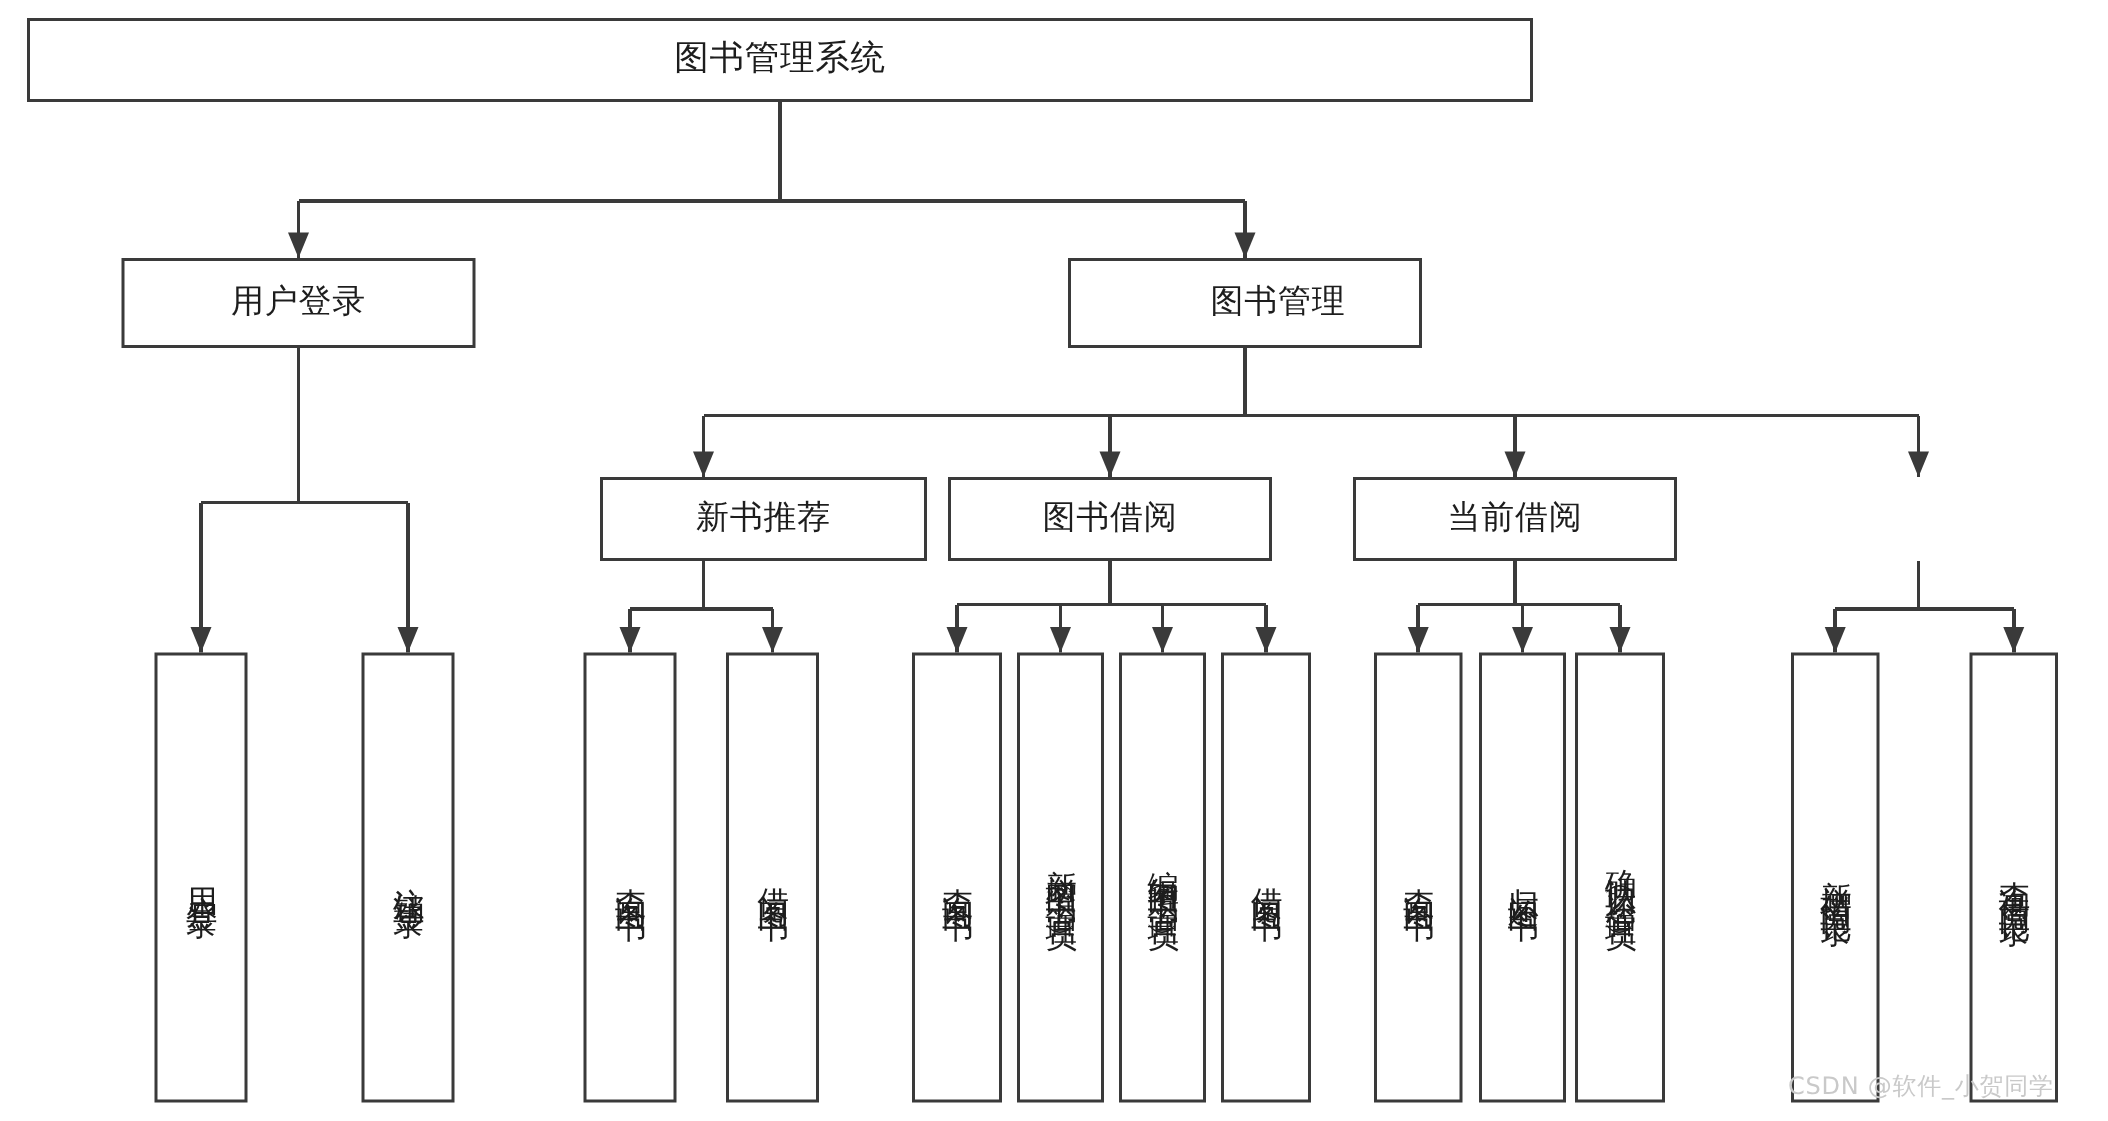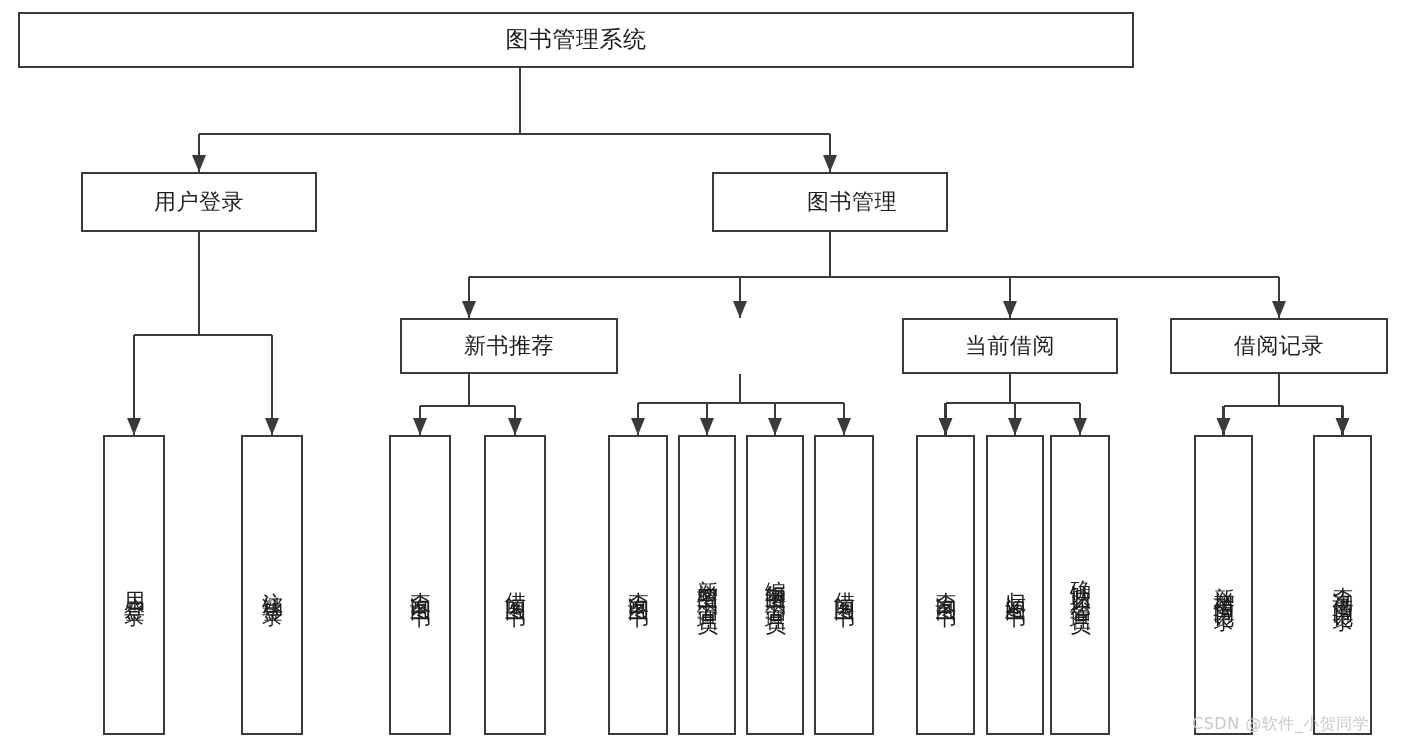--- a/index.html
+++ b/index.html
@@ -127,40 +127,40 @@
       <line x1="1080" y1="403" x2="1080" y2="435" stroke="#3a3a3a" stroke-width="2.6" shape-rendering="crispEdges"></line>
       <polygon points="1073,418 1087,418 1080,435" fill="#3a3a3a"></polygon>
       <line x1="1279" y1="374" x2="1279" y2="406" stroke="#3a3a3a" stroke-width="2.6" shape-rendering="crispEdges"></line>
       <line x1="1223.5" y1="406" x2="1342.5" y2="406" stroke="#3a3a3a" stroke-width="2.6" shape-rendering="crispEdges"></line>
       <line x1="1223.5" y1="406" x2="1223.5" y2="435" stroke="#3a3a3a" stroke-width="2.6" shape-rendering="crispEdges"></line>
       <polygon points="1216.5,418 1230.5,418 1223.5,435" fill="#3a3a3a"></polygon>
       <line x1="1342.5" y1="406" x2="1342.5" y2="435" stroke="#3a3a3a" stroke-width="2.6" shape-rendering="crispEdges"></line>
       <polygon points="1335.5,418 1349.5,418 1342.5,435" fill="#3a3a3a"></polygon>
     </svg>
 
-  <div class="node horiz root" style="left: 18px; top: 12px; width: 1116px; height: 56px; border-color: rgb(58, 58, 58); background: rgb(255, 255, 255); color: rgb(29, 29, 29);">
+  <div class="node horiz root" style="left: 18px; top: 12px; width: 1004px; height: 56px; border-color: rgb(58, 58, 58); background: rgb(255, 255, 255); color: rgb(29, 29, 29);">
     <span class="label">图书管理系统</span>
   </div>
 
   <div class="node horiz" style="left: 81px; top: 172px; width: 236px; height: 60px; border-color: rgb(58, 58, 58); background: rgb(255, 255, 255); color: rgb(29, 29, 29);">
     <span class="label">用户登录</span>
   </div>
   <div class="node horiz" style="left: 712px; top: 172px; width: 236px; height: 60px; border-color: rgb(58, 58, 58); background: rgb(255, 255, 255); color: rgb(29, 29, 29); padding-left: 44px;">
     <span class="label">图书管理</span>
   </div>
 
   <div class="node horiz" style="left: 360px; top: 318px; width: 218px; height: 56px; border-color: rgb(58, 58, 58); background: rgb(255, 255, 255); color: rgb(29, 29, 29); margin-left: 40px;">
     <span class="label">新书推荐</span>
   </div>
+  <div class="node horiz" style="left: 632px; top: 318px; width: 216px; height: 56px; border-color: rgb(58, 58, 58); background: rgb(255, 255, 255); color: rgb(29, 29, 29);">
+    <span class="label">图书借阅</span>
+  </div>
   <div class="node horiz" style="left: 902px; top: 318px; width: 216px; height: 56px; border-color: rgb(58, 58, 58); background: rgb(255, 255, 255); color: rgb(29, 29, 29);">
     <span class="label">当前借阅</span>
   </div>
-  <div class="node horiz" style="left: 1170px; top: 318px; width: 218px; height: 56px; border-color: rgb(58, 58, 58); background: rgb(255, 255, 255); color: rgb(29, 29, 29);">
-    <span class="label">借阅记录</span>
-  </div>
 
   <div class="node vert" style="left: 103px; top: 435px; width: 62px; height: 300px; border-color: rgb(58, 58, 58); background: rgb(255, 255, 255); color: rgb(29, 29, 29);">
     <span class="label">用户登录</span>
   </div>
   <div class="node vert" style="left: 241px; top: 435px; width: 62px; height: 300px; border-color: rgb(58, 58, 58); background: rgb(255, 255, 255); color: rgb(29, 29, 29);">
     <span class="label">注销登录</span>
   </div>
 
   <div class="node vert" style="left: 389px; top: 435px; width: 62px; height: 300px; border-color: rgb(58, 58, 58); background: rgb(255, 255, 255); color: rgb(29, 29, 29);">
     <span class="label">查询图书</span>

